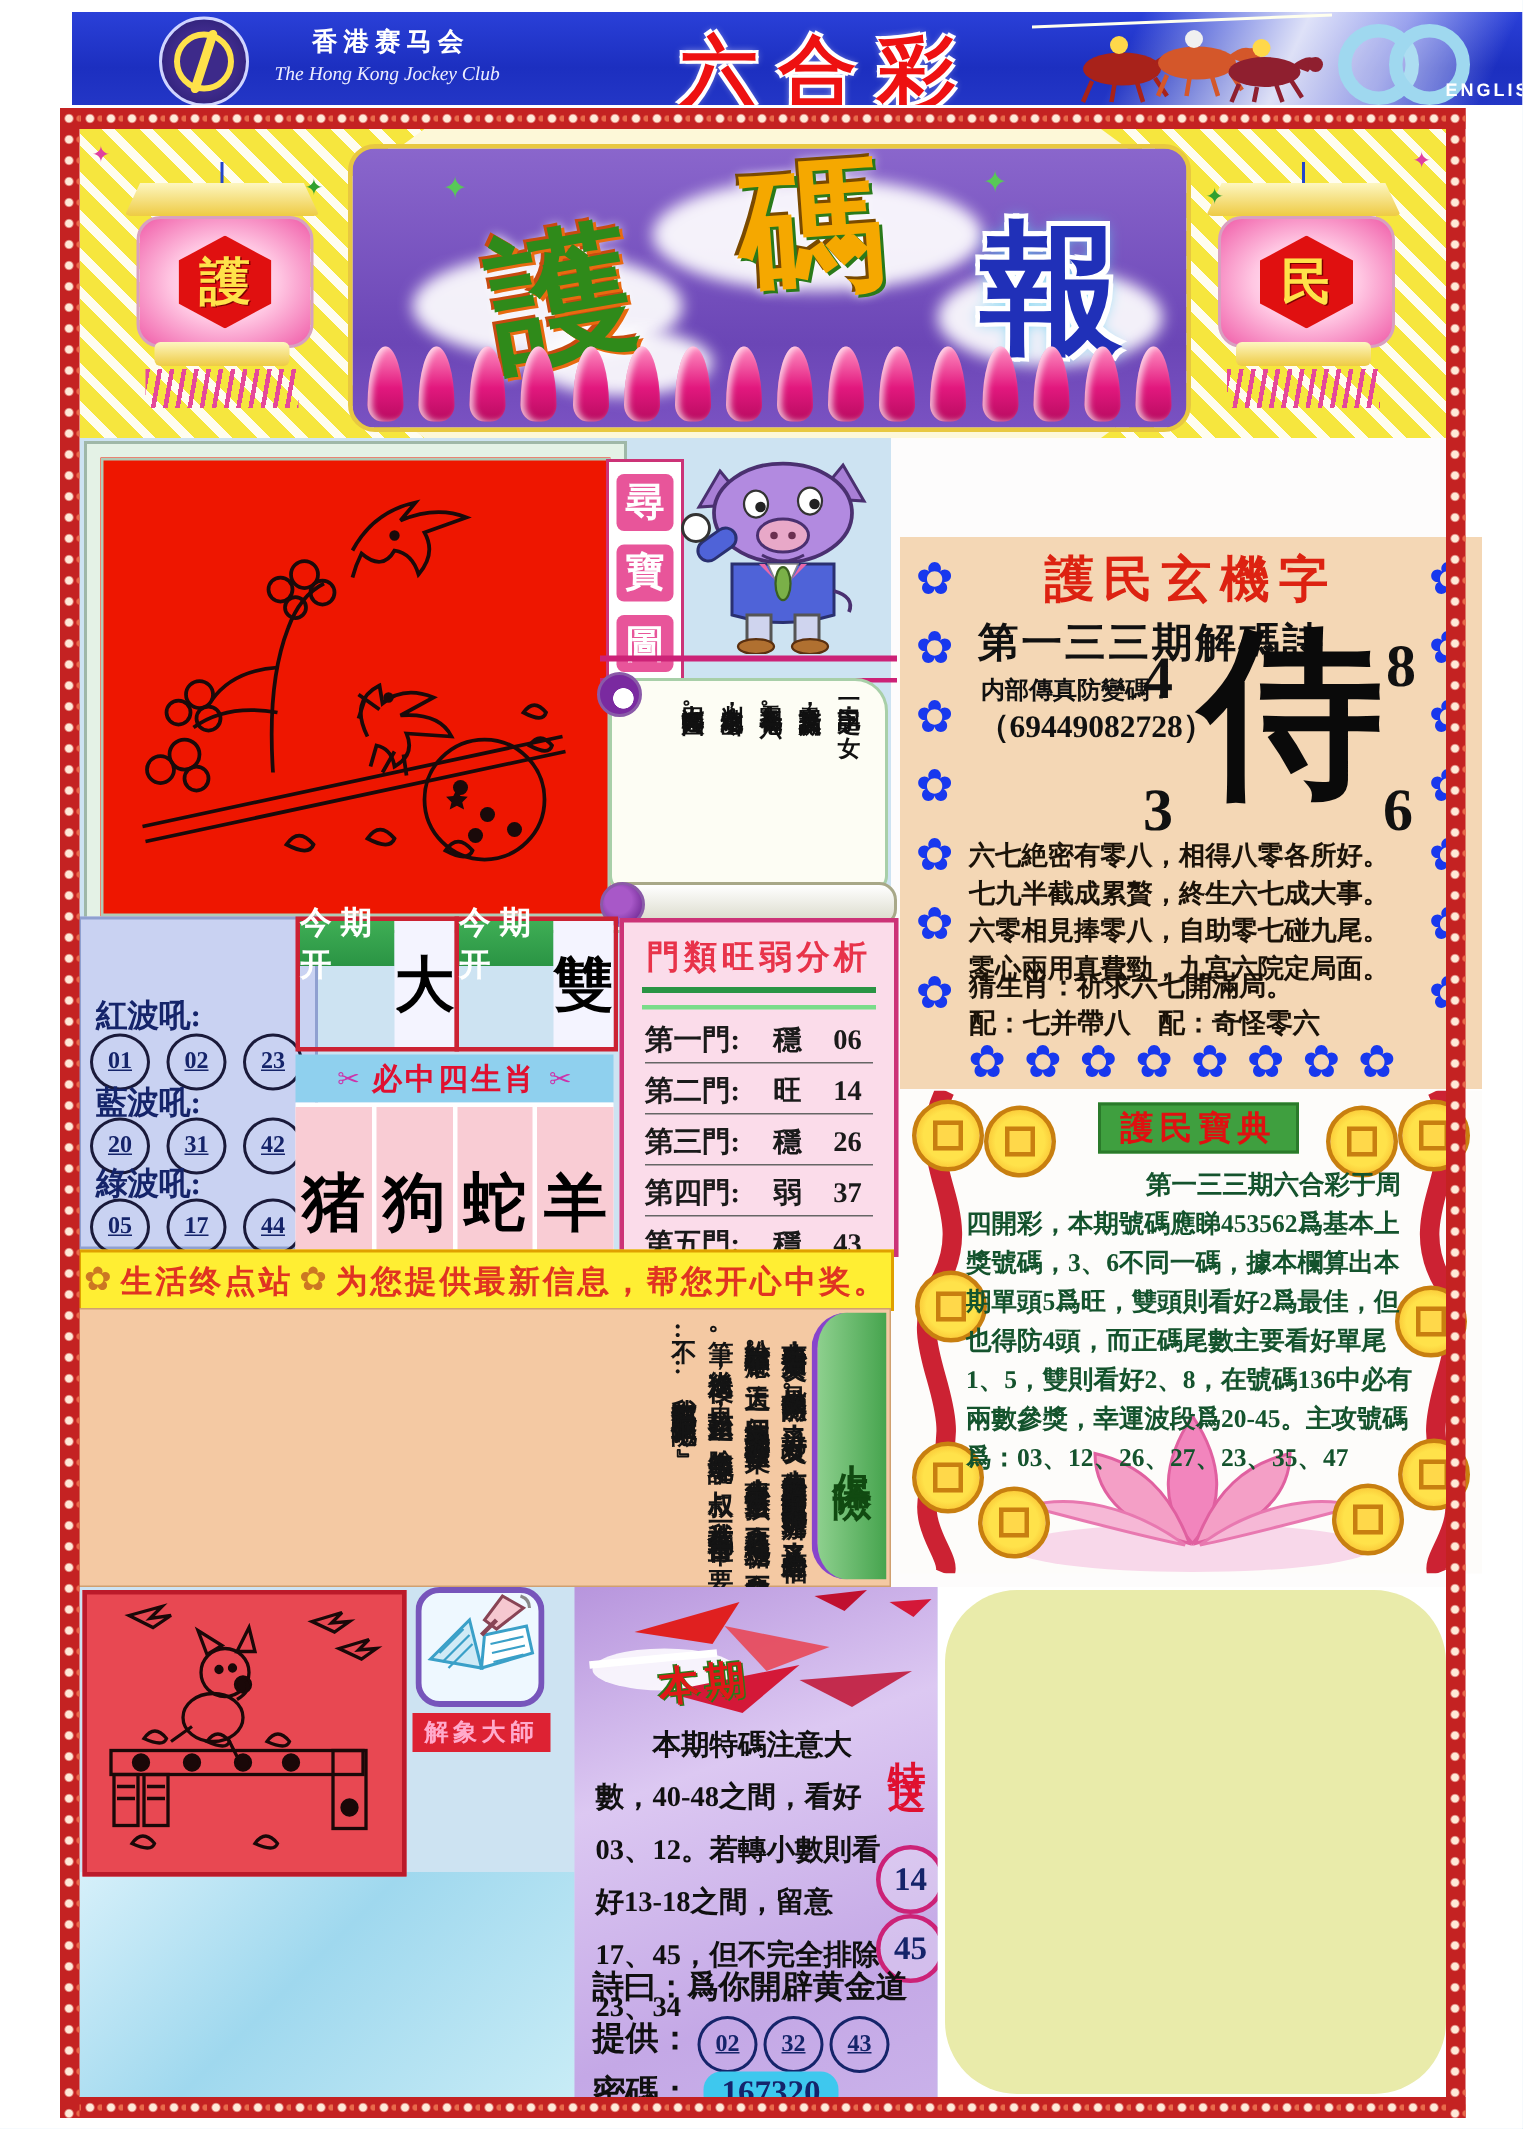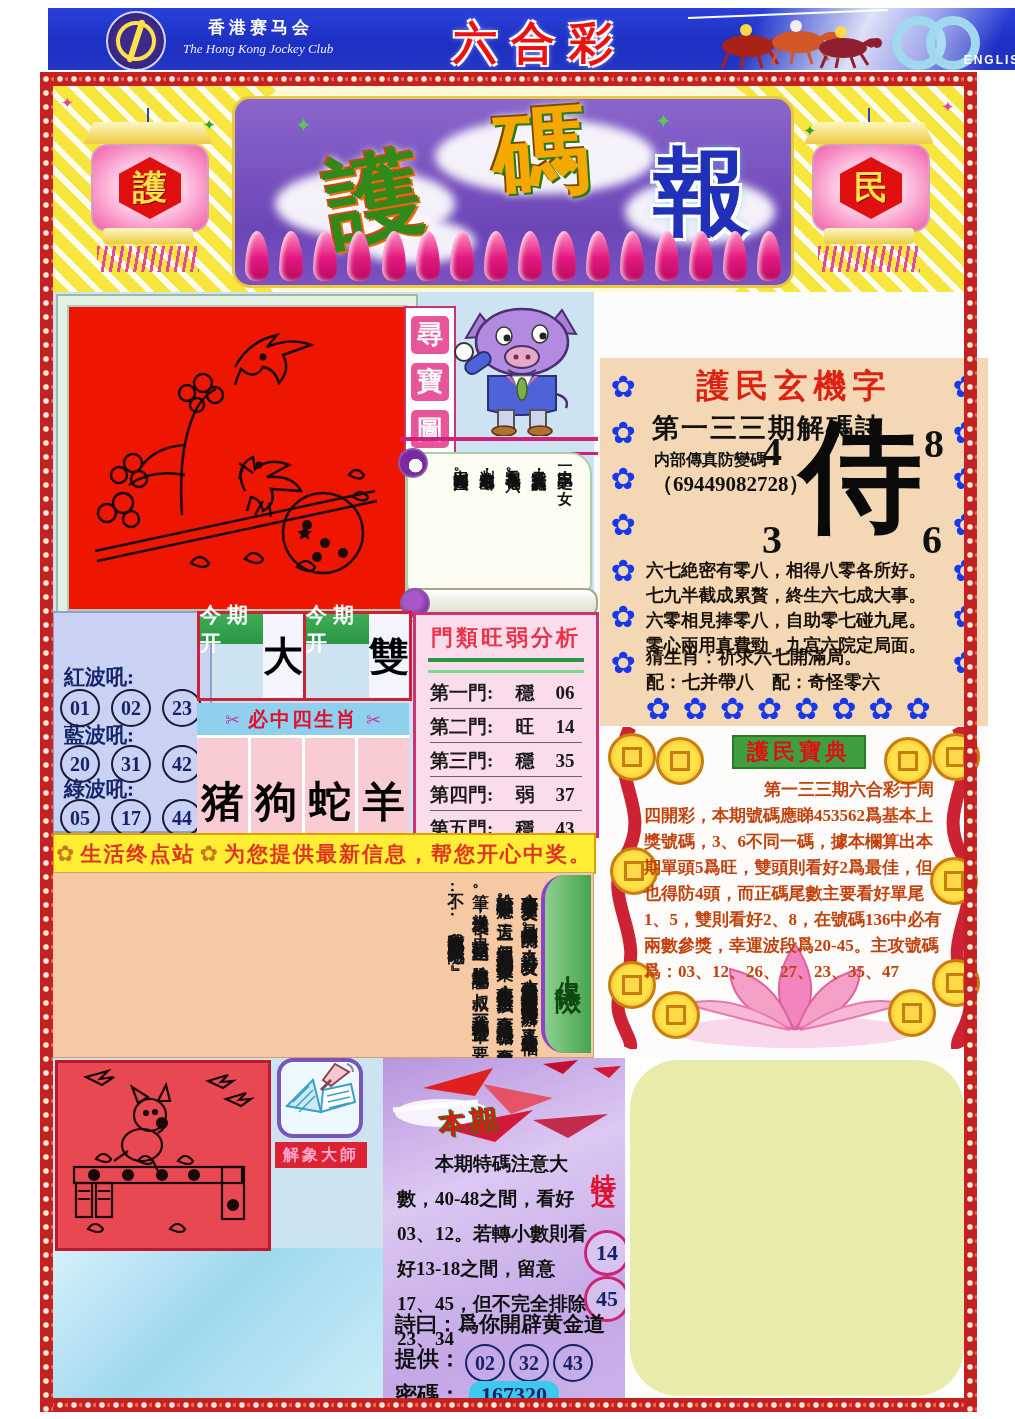--- a/index.html
+++ b/index.html
@@ -10,21 +10,21 @@
   .top-header{position:absolute;left:8px;top:8px;width:999px;height:62px;
     background:linear-gradient(180deg,#2a40d8 0%,#1c2fc0 60%,#2336c6 100%);overflow:hidden;margin-left:40px;}
   .hdr-streak{position:absolute;left:560px;top:-30px;width:500px;height:130px;
     background:linear-gradient(115deg,rgba(255,255,255,0) 30%,rgba(255,255,255,.85) 50%,rgba(230,230,255,.6) 62%,rgba(255,255,255,0) 75%);}
   .hkjc-logo{position:absolute;left:58px;top:3px;width:56px;height:56px;border-radius:50%;
     background:radial-gradient(circle,#3d2a8a 55%,#241a6a);border:2px solid #cfd4ff;}
   .hkjc-logo:before{content:"";position:absolute;inset:8px;border:4px solid #ffe24a;border-radius:50%;}
   .hkjc-logo:after{content:"";position:absolute;left:25px;top:6px;width:6px;height:44px;background:#ffe24a;border-radius:3px;transform:rotate(18deg);}
   .club-cn{position:absolute;left:160px;top:8px;color:#fff;font-size:17px;font-weight:bold;letter-spacing:4px;}
   .club-en{position:absolute;left:135px;top:33px;color:#eef;font-size:13px;font-style:italic;}
-  .hdr-title{position:absolute;left:405px;top:6px;font-size:44px;font-weight:bold;color:#ee1111;letter-spacing:14px;
+  .hdr-title{position:absolute;left:405px;top:6px;font-size:52px;font-weight:bold;color:#ee1111;letter-spacing:14px;
     text-shadow:-2px -2px 0 #fff,2px -2px 0 #fff,-2px 2px 0 #fff,2px 2px 0 #fff,0 0 6px #fff;}
   .hdr-horses{position:absolute;left:640px;top:0px;}
   .hdr-rings{position:absolute;left:838px;top:6px;width:110px;height:50px;}
   .hdr-rings .ring{position:absolute;width:36px;height:36px;border:9px solid #9fd8ef;border-radius:50%;top:2px;background:rgba(255,255,255,.15);}
   .hdr-rings .r1{left:6px;} .hdr-rings .r2{left:40px;}
   .hdr-english{position:absolute;right:16px;bottom:3px;color:#fff;font-size:12px;letter-spacing:2px;
     font-family:"Liberation Sans",sans-serif;font-weight:bold;}
 
   
   .frame-strip{position:absolute;background-color:#c42222;
@@ -133,21 +133,21 @@
                radial-gradient(circle at 130px 26px,#48c8e8 7px,rgba(0,0,0,0) 8px),
                radial-gradient(circle at 20px 36px,#48c8e8 6px,rgba(0,0,0,0) 7px),
                radial-gradient(circle at 70px 38px,#e83a3a 6px,rgba(0,0,0,0) 7px),
                radial-gradient(circle at 120px 40px,#38c860 6px,rgba(0,0,0,0) 7px),
                linear-gradient(180deg,#eef4ff,#cdd8f4);}
   .waves-title{position:absolute;left:0;right:0;top:10px;text-align:center;font-size:20px;font-weight:bold;color:#e02020;
     letter-spacing:1px;text-shadow:1px 1px 0 #fff,-1px -1px 0 #fff;}
   .wave-label{position:absolute;left:10px;font-size:21px;font-weight:bold;color:#15246a;}
   .wave-nums{position:absolute;left:6px;display:flex;gap:11px;}
   .wnum{display:flex;align-items:center;justify-content:center;width:36px;height:34px;border:2.5px solid #1a1a3a;
-    border-radius:50%;font-size:20px;font-weight:bold;color:#15246a;font-family:"Liberation Serif",serif;}
+    border-radius:50%;font-size:16px;font-weight:bold;color:#15246a;font-family:"Liberation Serif",serif;text-decoration:underline;}
 
   
   .period{position:absolute;left:197px;top:611px;width:212px;height:90px;display:flex;}
   .pcell{flex:1;border:3px solid #cc2233;margin-right:-3px;display:flex;flex-direction:row;}
   .phead{height:30px;background:linear-gradient(180deg,#3fae55,#2a9444);color:#fff;font-size:21px;font-weight:bold;
     letter-spacing:6px;display:flex;align-items:center;justify-content:center;}
   .pbody{flex:1;background:#f4f4ff;display:flex;align-items:center;justify-content:center;
     font-size:40px;font-weight:bold;color:#000;}
   .zodiac{position:absolute;left:197px;top:703px;width:212px;height:128px;}
   .zhead{height:32px;background:#8fd0ee;display:flex;align-items:center;justify-content:center;gap:8px;}
@@ -163,21 +163,21 @@
   .gates-rule{margin:5px 12px 2px;height:8px;border-top:4px solid #2a9444;border-bottom:3px solid #7adc8a;}
   .grow{display:flex;align-items:baseline;margin:0 14px;padding:5px 0 2px;border-bottom:1.5px solid #666;
     font-size:19px;font-weight:bold;color:#1a1a1a;}
   .grow .gl{width:72px;} .grow .gs{width:46px;text-align:center;} .grow .gn{flex:1;text-align:center;font-family:"Liberation Serif",serif;}
 
   
   .baodian{position:absolute;left:600px;top:727px;width:388px;height:322px;background:#fdfcfa;overflow:hidden;}
   .bd-title{position:absolute;left:132px;top:8px;width:130px;height:30px;background:#3f9f3f;border:2px solid #2a7a2a;
     display:flex;align-items:center;justify-content:center;color:#e01010;font-size:22px;font-weight:bold;letter-spacing:4px;}
   .bd-body{position:absolute;left:44px;top:50px;width:302px;font-size:17px;font-weight:bold;line-height:26px;
-    color:#c2410c;text-indent:120px;z-index:5;}
+    color:#14532d;text-indent:120px;z-index:5;}
   .coin{position:absolute;width:42px;height:42px;border-radius:50%;
     background:radial-gradient(circle,#ffe24a 55%,#f5a820);border:3px solid #c87f10;z-index:4;}
   .coin:after{content:"";position:absolute;left:11px;top:11px;width:14px;height:14px;border:3px solid #c87f10;background:#ffd84a;}
   .ribbon{position:absolute;z-index:3;}
 
   
   .life-strip{position:absolute;left:52px;top:833px;width:540px;height:37px;background:#ffee33;border:2px solid #e0a000;
     display:flex;align-items:center;justify-content:center;gap:4px;font-size:21px;font-weight:bold;color:#e03322;letter-spacing:2px;}
   .life-flower{font-family:"DejaVu Sans",sans-serif;color:#cc7722;font-size:22px;}
   .story{position:absolute;left:52px;top:872px;width:540px;height:184px;background:#f4c9a3;border:1px solid #d0a070;}
@@ -487,21 +487,21 @@
       <span class="gn">06</span>
     </div>
     <div class="grow">
       <span class="gl">第二門:</span>
       <span class="gs">旺</span>
       <span class="gn">14</span>
     </div>
     <div class="grow">
       <span class="gl">第三門:</span>
       <span class="gs">穩</span>
-      <span class="gn">35</span>
+      <span class="gn">26</span>
     </div>
     <div class="grow">
       <span class="gl">第四門:</span>
       <span class="gs">弱</span>
       <span class="gn">37</span>
     </div>
     <div class="grow">
       <span class="gl">第五門:</span>
       <span class="gs">穩</span>
       <span class="gn">43</span>

